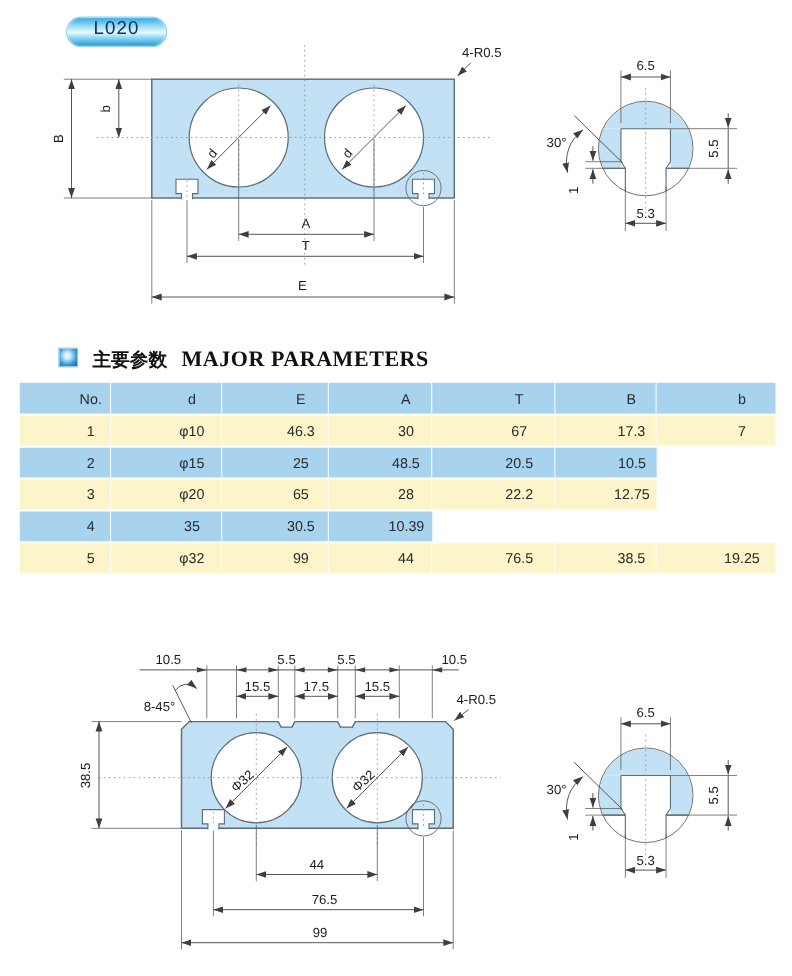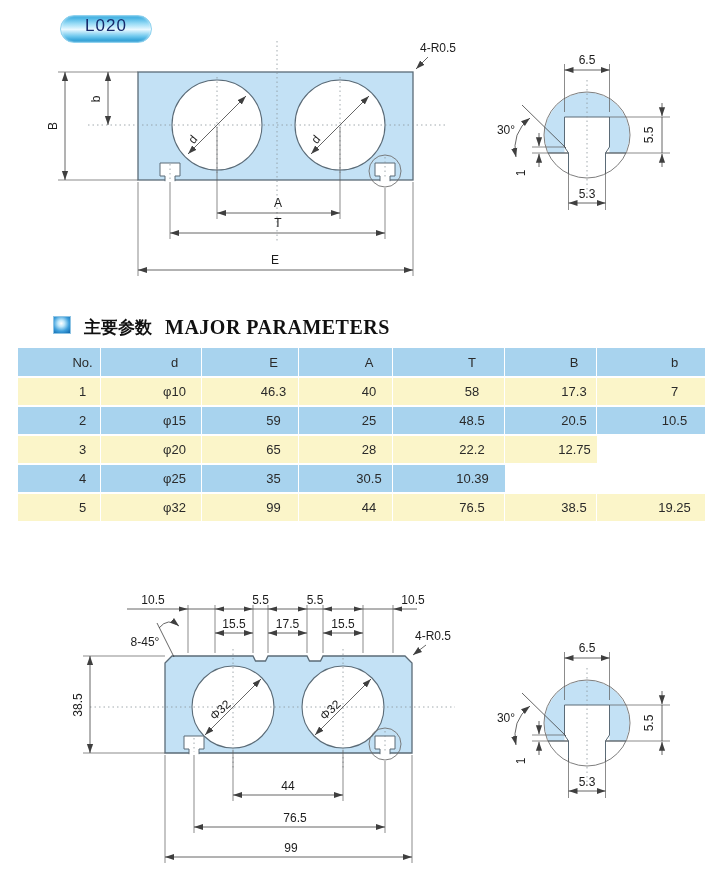--- a/index.html
+++ b/index.html
@@ -173,45 +173,43 @@
     <div class="td">E</div>
     <div class="td">A</div>
     <div class="td">T</div>
     <div class="td">B</div>
     <div class="td">b</div>
   </div>
   <div class="tr row-yellow">
     <div class="td">1</div>
     <div class="td">φ10</div>
     <div class="td">46.3</div>
-    <div class="td">40</div>
-    <div class="td">58</div>
+    <div class="td">30</div>
+    <div class="td">67</div>
     <div class="td">17.3</div>
     <div class="td">7</div>
   </div>
   <div class="tr row-blue">
     <div class="td">2</div>
     <div class="td">φ15</div>
-    <div class="td">59</div>
     <div class="td">25</div>
     <div class="td">48.5</div>
     <div class="td">20.5</div>
     <div class="td">10.5</div>
   </div>
   <div class="tr row-yellow">
     <div class="td">3</div>
     <div class="td">φ20</div>
     <div class="td">65</div>
     <div class="td">28</div>
     <div class="td">22.2</div>
     <div class="td">12.75</div>
   </div>
   <div class="tr row-blue">
     <div class="td">4</div>
-    <div class="td">φ25</div>
     <div class="td">35</div>
     <div class="td">30.5</div>
     <div class="td">10.39</div>
   </div>
   <div class="tr row-yellow">
     <div class="td">5</div>
     <div class="td">φ32</div>
     <div class="td">99</div>
     <div class="td">44</div>
     <div class="td">76.5</div>

